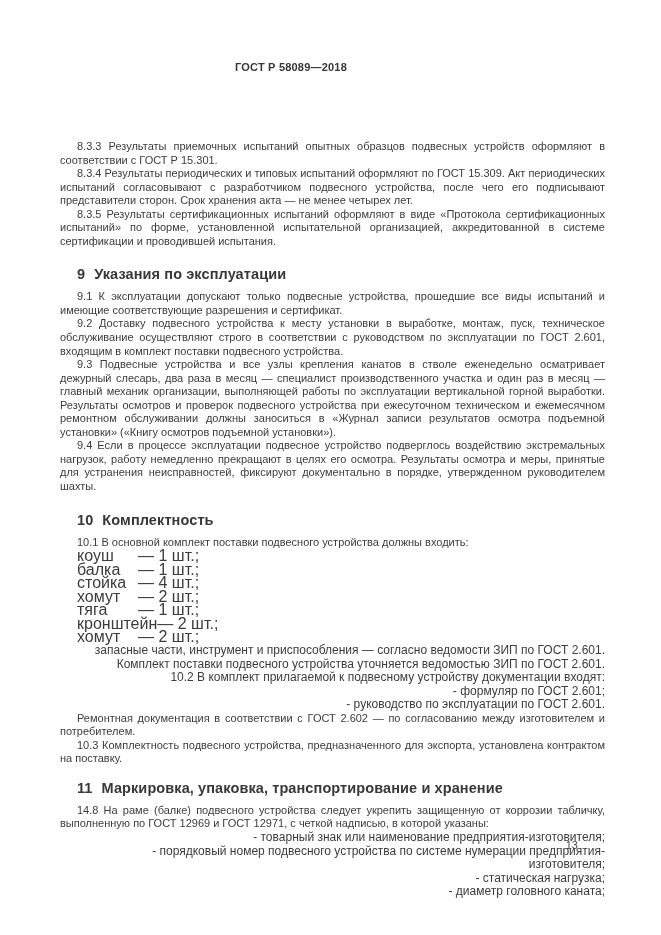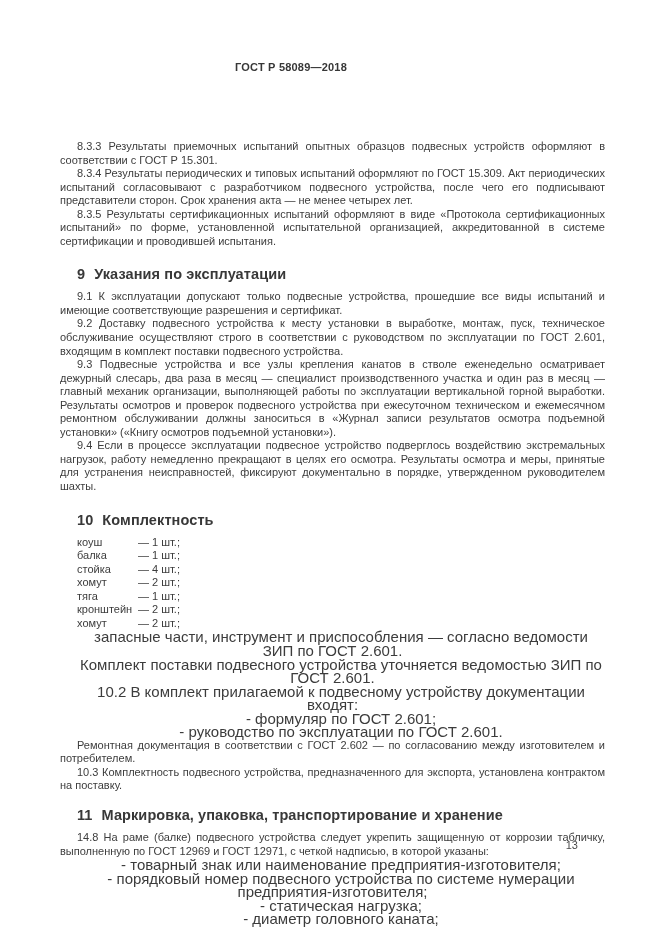--- a/index.html
+++ b/index.html
@@ -50,34 +50,34 @@
     letter-spacing: 0.1px;
   }
   .sec-heading .h-num {
     margin-right: 9px;
   }
   .sec-heading.tight {
     margin-top: 14px;
   }
   .kit-list {
     padding-left: 17px;
-    font-size: 11px;
+    font-size: 16px;
     line-height: 13.55px;
   }
   .kit-row { white-space: nowrap; }
   .kit-name {
     display: inline-block;
     min-width: 61px;
   }
   .plain-line {
     margin: 0;
-    font-size: 15px;
+    font-size: 12px;
     line-height: 13.55px;
     text-indent: 17px;
-    text-align: center;
+    text-align: right;
   }
   .page-number {
     position: absolute;
     top: 839px;
     left: 0;
     right: 83px;
     text-align: right;
     font-size: 11px;
     color: #4a4a4a;
   }
@@ -101,20 +101,21 @@
 
     <p class="para">9.1 К эксплуатации допускают только подвесные устройства, прошедшие все виды испытаний и имеющие соответствующие разрешения и сертификат.</p>
     <p class="para">9.2 Доставку подвесного устройства к месту установки в выработке, монтаж, пуск, техническое обслуживание осуществляют строго в соответствии с руководством по эксплуатации по ГОСТ 2.601, входящим в комплект поставки подвесного устройства.</p>
     <p class="para">9.3 Подвесные устройства и все узлы крепления канатов в стволе еженедельно осматривает дежурный слесарь, два раза в месяц — специалист производственного участка и один раз в месяц — главный механик организации, выполняющей работы по эксплуатации вертикальной горной выработки. Результаты осмотров и проверок подвесного устройства при ежесуточном техническом и ежемесячном ремонтном обслуживании должны заноситься в «Журнал записи результатов осмотра подъемной установки» («Книгу осмотров подъемной установки»).</p>
     <p class="para">9.4 Если в процессе эксплуатации подвесное устройство подверглось воздействию экстремальных нагрузок, работу немедленно прекращают в целях его осмотра. Результаты осмотра и меры, принятые для устранения неисправностей, фиксируют документально в порядке, утвержденном руководителем шахты.</p>
 
     <div class="sec-heading">
       <span class="h-num">10</span><span>Комплектность</span>
     </div>
 
+    <p class="para">10.1 В основной комплект поставки подвесного устройства должны входить:</p>
 
     <div class="kit-list">
       <div class="kit-row">
         <span class="kit-name">коуш</span><span>— 1 шт.;</span>
       </div>
       <div class="kit-row">
         <span class="kit-name">балка</span><span>— 1 шт.;</span>
       </div>
       <div class="kit-row">
         <span class="kit-name">стойка</span><span>— 4 шт.;</span>

